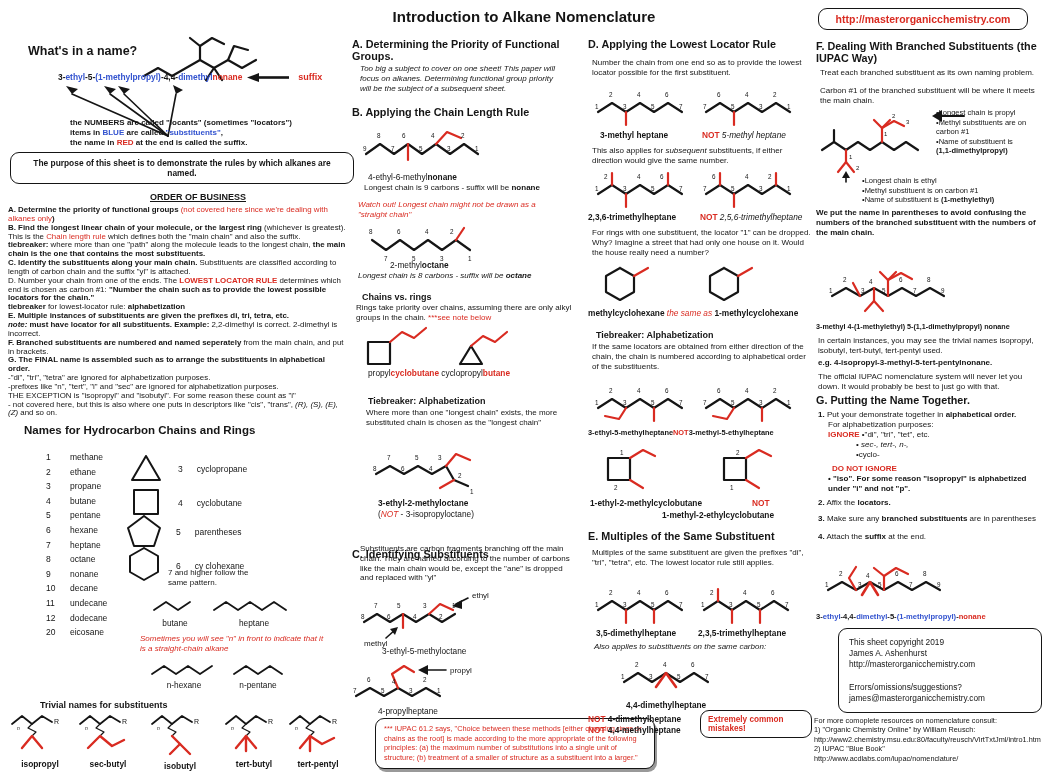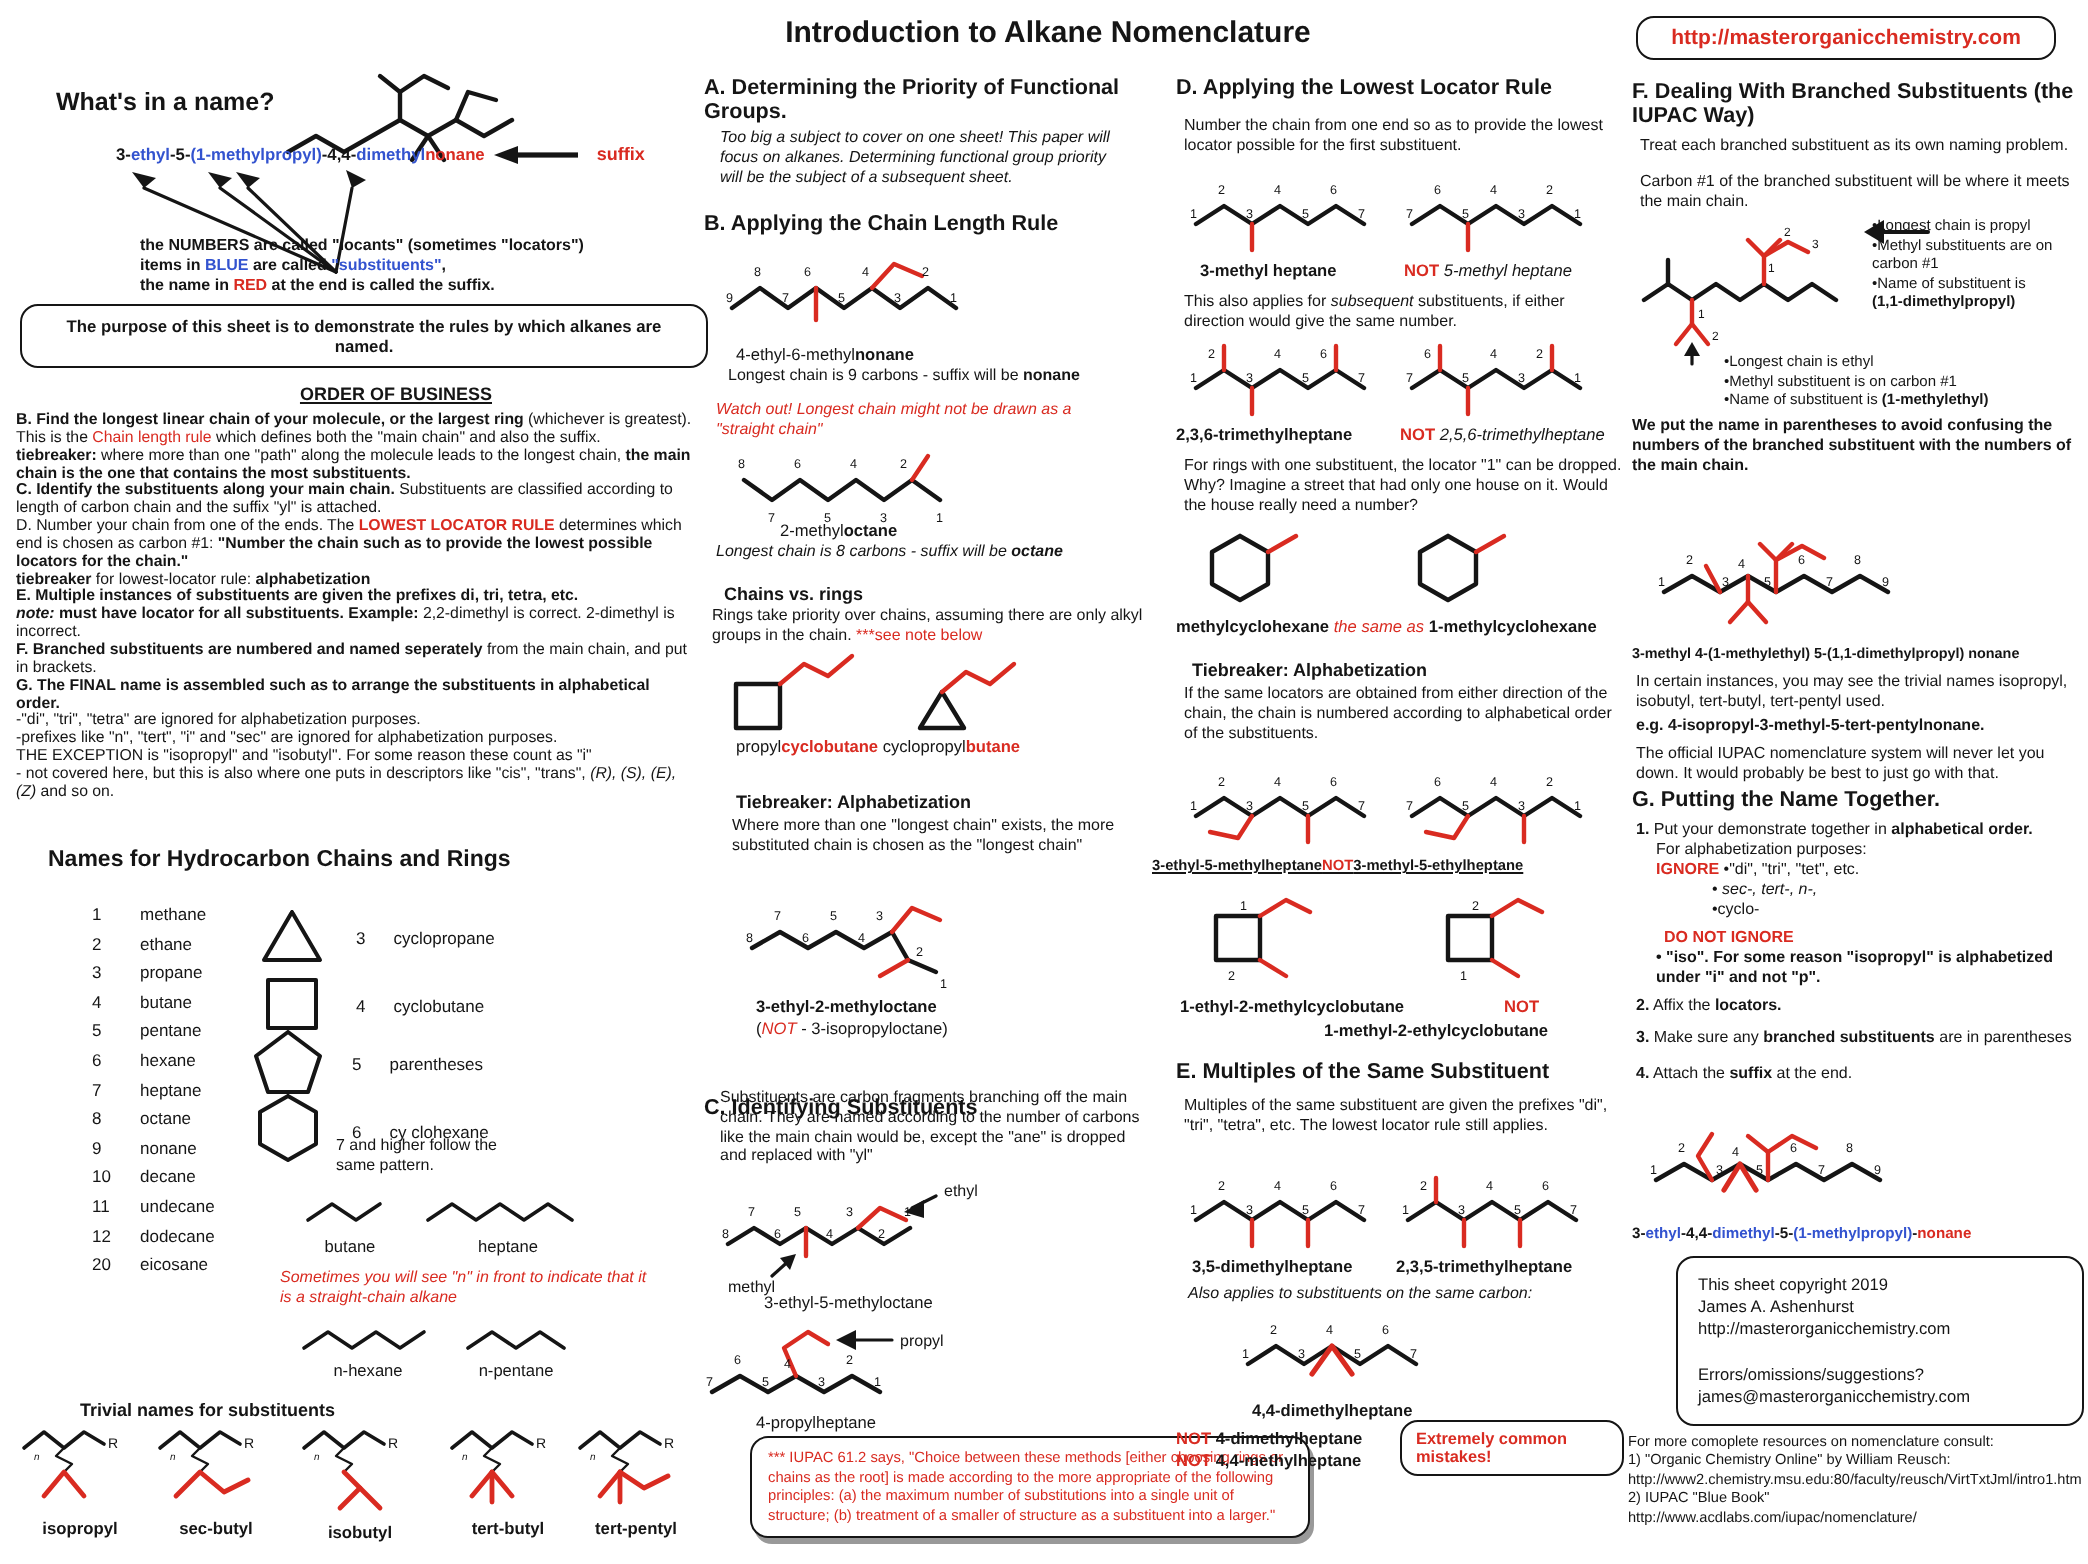--- a/index.html
+++ b/index.html
@@ -70,20 +70,21 @@
       <polyline points="120,10 117,1 127,6 120,10" fill="#151515" stroke="none" stroke-width="1" stroke-linecap="round" stroke-linejoin="round"></polyline>
     </svg>
   <div class="abs t" style="left:70px;top:118px;width:280px;">
       <div><span class="b">the NUMBERS are called "locants" (sometimes "locators")</span></div>
       <div><span class="b">items in </span><span class="b bl">BLUE</span><span class="b"> are called </span><span class="b bl">"substituents"</span><span class="b">,</span></div>
       <div><span class="b">the name in </span><span class="b r">RED</span><span class="b"> at the end is called the </span><span class="b">suffix.</span></div>
     </div>
   <div class="abs box purpose" style="left:10px;top:152px;width:326px;"><span class="b">The purpose of this sheet is to demonstrate the rules by which alkanes are named.</span></div>
   <div class="abs h2" style="left:0;top:192px;width:348px;text-align:center;"><span class="u">ORDER OF BUSINESS</span></div>
   <div class="abs ob" style="left:8px;top:206px;width:338px;">
+      <div><span class="b">A. Determine the priority of functional groups </span><span class="r">(not covered here since we're dealing with alkanes only</span><span class="b">)</span></div>
       <div><span class="b">B. Find the longest linear chain of your molecule, or the largest ring </span><span>(whichever is greatest). This is the </span><span class="r">Chain length rule</span><span> which defines both the "main chain" and also the suffix.</span></div>
       <div><span class="b">tiebreaker:</span><span> where more than one "path" along the molecule leads to the longest chain, </span><span class="b">the main chain is the one that contains the most substituents.</span></div>
       <div><span class="b">C. Identify the substituents along your main chain.</span><span> Substituents are classified according to length of carbon chain and the suffix "yl" is attached.</span></div>
       <div><span>D. Number your chain from one of the ends. The </span><span class="b r">LOWEST LOCATOR RULE</span><span> determines which end is chosen as carbon #1: </span><span class="b">"Number the chain such as to provide the lowest possible locators for the chain."</span></div>
       <div><span class="b">tiebreaker</span><span> for lowest-locator rule: </span><span class="b">alphabetization</span></div>
       <div><span class="b">E. Multiple instances of substituents are given the prefixes di, tri, tetra, etc.</span></div>
       <div><span class="b i">note:</span><span class="b"> must have locator for all substituents. Example:</span><span> 2,2-dimethyl is correct. 2-dimethyl is incorrect.</span></div>
       <div><span class="b">F. Branched substituents are numbered and named seperately</span><span> from the main chain, and put in brackets.</span></div>
       <div><span class="b">G. The FINAL name is assembled such as to arrange the substituents in alphabetical order.</span></div>
       <div><span>-"di", "tri", "tetra" are ignored for alphabetization purposes.</span></div>
@@ -438,21 +439,21 @@
       <polyline points="32,28 25,39 11,36" fill="none" stroke="#d92b21" stroke-width="2.2" stroke-linecap="round" stroke-linejoin="round"></polyline>
       <polyline points="60,28 60,41" fill="none" stroke="#d92b21" stroke-width="2.2" stroke-linecap="round" stroke-linejoin="round"></polyline>
       <text x="1" y="25" font-size="6.3" fill="#151515">7</text>
       <text x="15" y="13" font-size="6.3" fill="#151515">6</text>
       <text x="29" y="25" font-size="6.3" fill="#151515">5</text>
       <text x="43" y="13" font-size="6.3" fill="#151515">4</text>
       <text x="57" y="25" font-size="6.3" fill="#151515">3</text>
       <text x="71" y="13" font-size="6.3" fill="#151515">2</text>
       <text x="85" y="25" font-size="6.3" fill="#151515">1</text>
     </svg>
-  <div class="abs" style="left:576px;top:428px;font-size:7.4px;font-weight:bold;white-space:nowrap;text-decoration:underline;"><span class="b">3-ethyl-5-methylheptane</span><span class="b r">NOT</span><span class="b">3-methyl-5-ethylheptane</span></div>
+  <div class="abs" style="left:588px;top:428px;font-size:7.4px;font-weight:bold;white-space:nowrap;"><span class="b">3-ethyl-5-methylheptane</span><span class="b r">NOT</span><span class="b">3-methyl-5-ethylheptane</span></div>
   <svg class="abs mol" style="left:600px;top:444px;" width="70" height="50" viewBox="0 0 70 50">
       <polyline points="8,14 30,14 30,36 8,36 8,14" fill="none" stroke="#151515" stroke-width="2.2" stroke-linecap="round" stroke-linejoin="round"></polyline>
       <polyline points="30,14 43,6 55,12" fill="none" stroke="#d92b21" stroke-width="2.2" stroke-linecap="round" stroke-linejoin="round"></polyline>
       <polyline points="30,36 43,44" fill="none" stroke="#d92b21" stroke-width="2.2" stroke-linecap="round" stroke-linejoin="round"></polyline>
       <text x="20" y="11" font-size="6.3" fill="#151515">1</text>
       <text x="14" y="46" font-size="6.3" fill="#151515">2</text>
     </svg>
   <svg class="abs mol" style="left:716px;top:444px;" width="70" height="50" viewBox="0 0 70 50">
       <polyline points="8,14 30,14 30,36 8,36 8,14" fill="none" stroke="#151515" stroke-width="2.2" stroke-linecap="round" stroke-linejoin="round"></polyline>
       <polyline points="30,14 43,6 55,12" fill="none" stroke="#d92b21" stroke-width="2.2" stroke-linecap="round" stroke-linejoin="round"></polyline>

